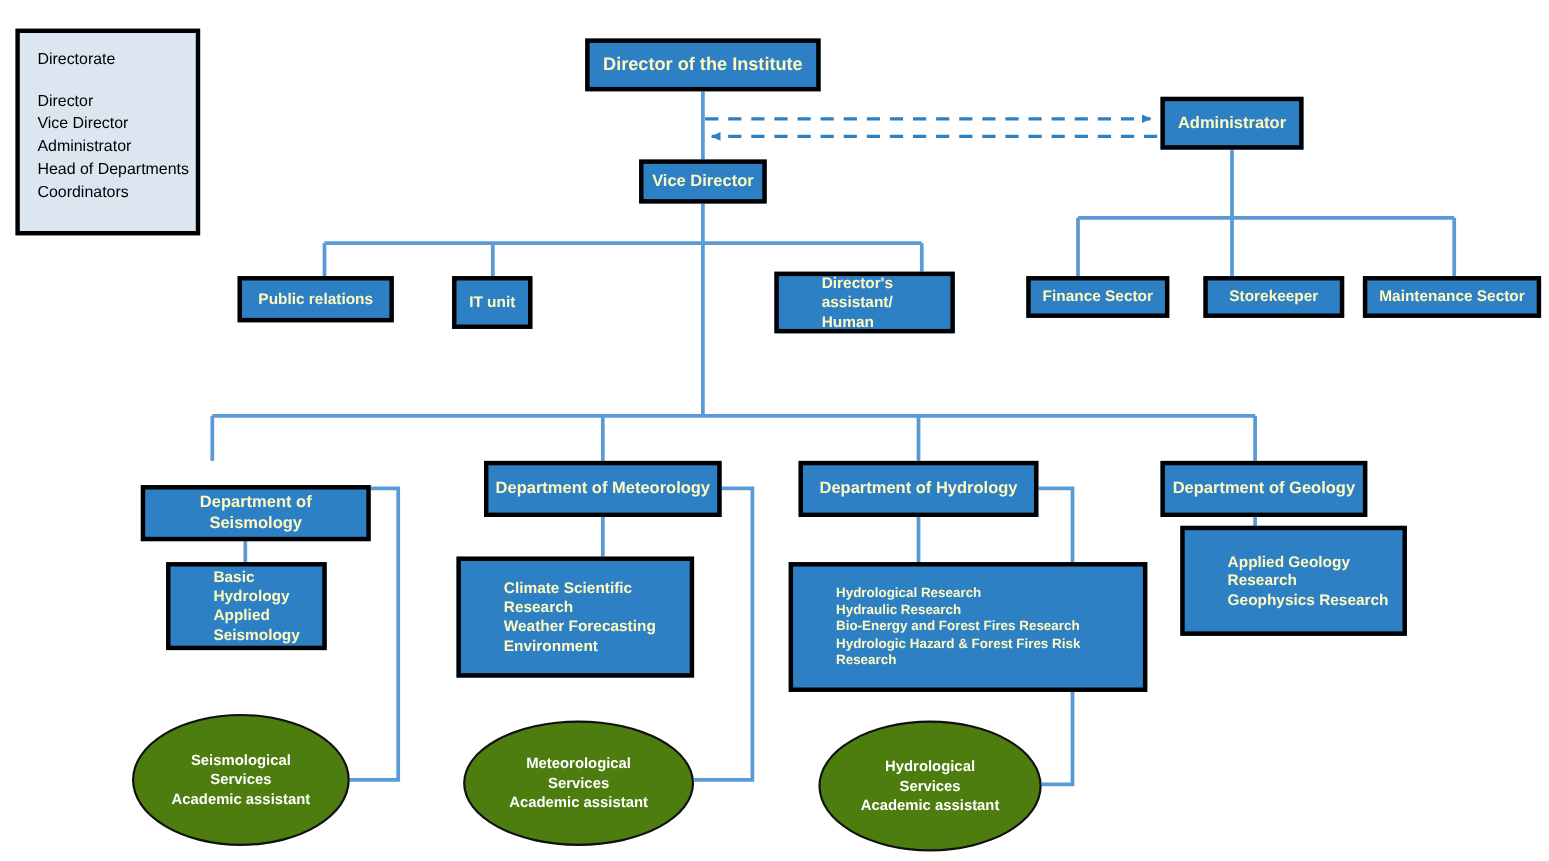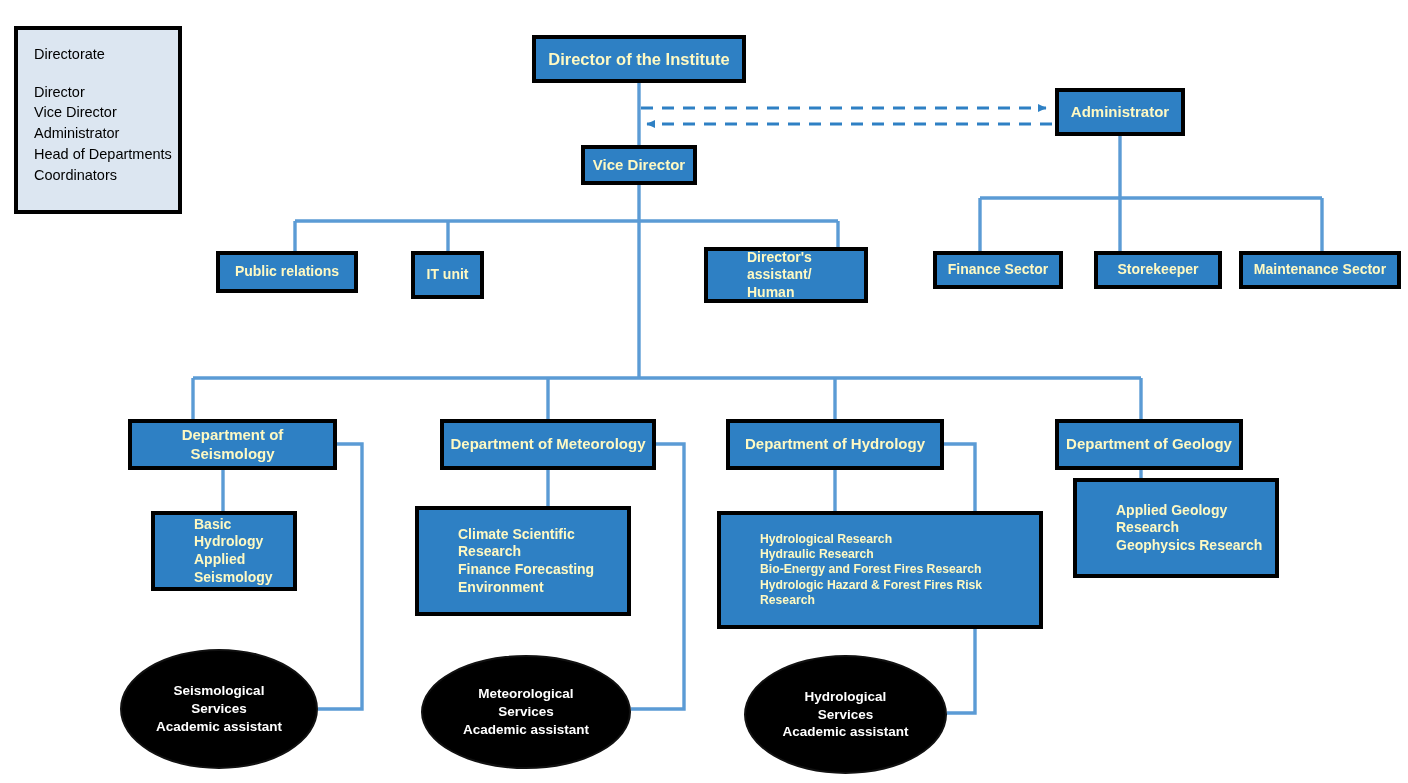--- a/index.html
+++ b/index.html
@@ -67,21 +67,21 @@
   }
   .legend-title {
     margin-bottom: 17px;
   }
   .legend-list div {
     white-space: nowrap;
   }
   .ellipse {
     position: absolute;
     box-sizing: border-box;
-    background: #000000;
+    background: #4d7c0f;
     border: 2px solid #111111;
     border-radius: 50%;
     color: #ffffff;
     font-weight: bold;
     font-size: 13.5px;
     line-height: 1.32;
     display: flex;
     align-items: center;
     justify-content: center;
     text-align: center;
@@ -186,21 +186,21 @@
   </div>
 
   <div class="node center fs14" style="left:1094px; top:251px; width:128px; height:38px;">
     <div class="inner">Storekeeper</div>
   </div>
 
   <div class="node center fs14" style="left:1239px; top:251px; width:162px; height:38px;">
     <div class="inner">Maintenance Sector</div>
   </div>
 
-  <div class="node center fs15" style="left:128px; top:419px; width:209px; height:51px;">
+  <div class="node center fs15" style="left:128px; top:441px; width:209px; height:51px;">
     <div class="inner">Department of Seismology</div>
   </div>
 
   <div class="node center fs15" style="left:440px; top:419px; width:216px; height:51px;">
     <div class="inner">Department of Meteorology</div>
   </div>
 
   <div class="node center fs15" style="left:726px; top:419px; width:218px; height:51px;">
     <div class="inner">Department of Hydrology</div>
   </div>
@@ -213,21 +213,21 @@
     <div class="inner">
       <div>Basic Hydrology</div>
       <div>Applied</div>
       <div>Seismology</div>
     </div>
   </div>
 
   <div class="node leftal fs14" style="left:415px; top:506px; width:216px; height:110px;">
     <div class="inner">
       <div>Climate Scientific Research</div>
-      <div>Finance Forecasting</div>
+      <div>Weather Forecasting</div>
       <div>Environment</div>
     </div>
   </div>
 
   <div class="node leftal fs12" style="left:705px; top:511px; width:326px; height:118px;">
     <div class="inner">
       <div>Hydrological Research</div>
       <div>Hydraulic Research</div>
       <div>Bio-Energy and Forest Fires Research</div>
       <div>Hydrologic Hazard &amp; Forest Fires Risk Research</div>

